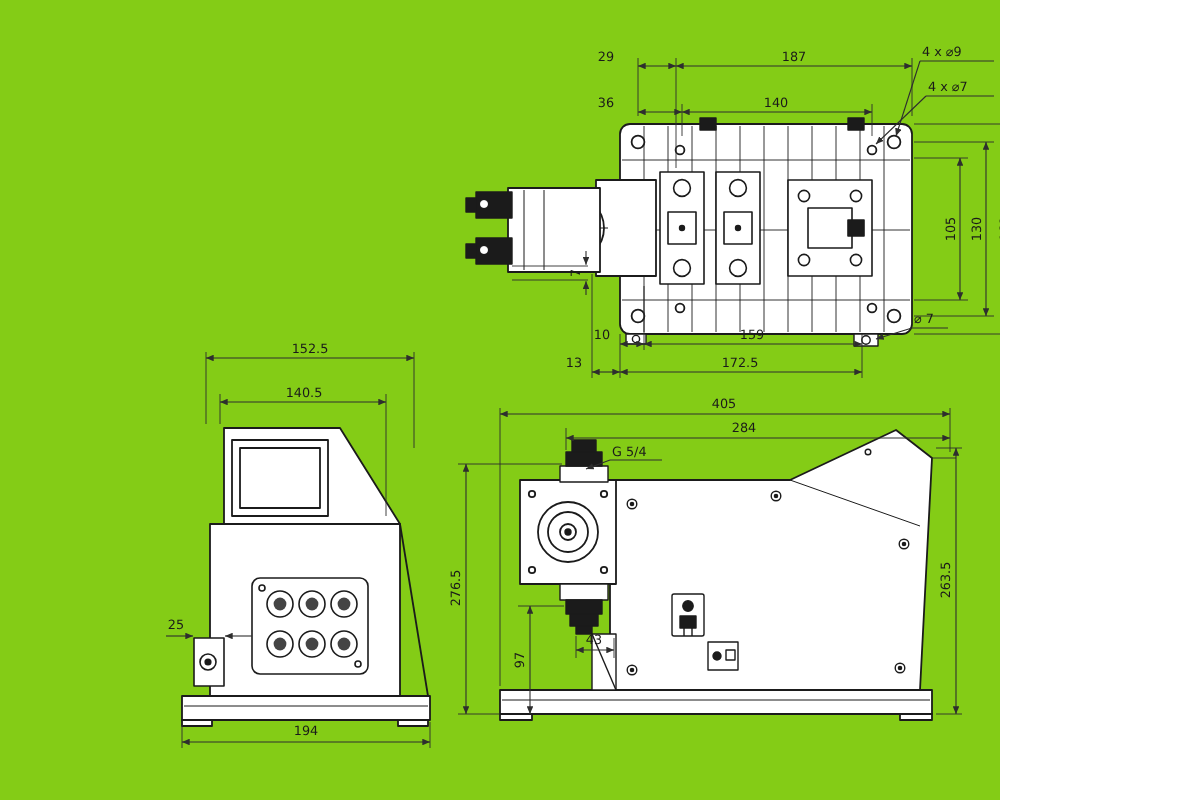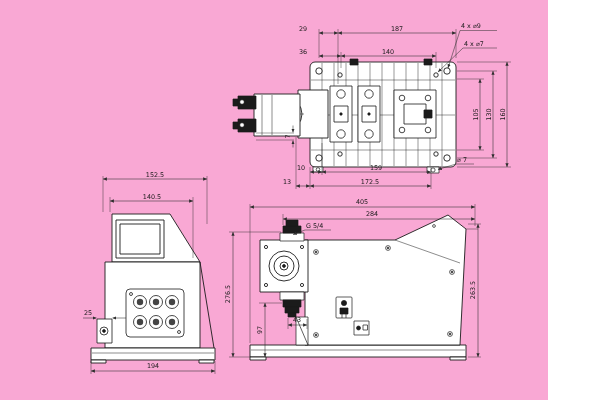--- a/index.html
+++ b/index.html
@@ -1,16 +1,16 @@
 <!DOCTYPE html>
 <html><head>
 <meta charset="utf-8">
 <style>
   html,body{margin:0;padding:0;background:#ffffff}
-  .sheet{width:548px;height:400px;background:#f9a8d4;overflow:hidden;font-family:"DejaVu Sans",sans-serif}
+  .sheet{width:500px;height:400px;background:#84cc16;overflow:hidden;font-family:"DejaVu Sans",sans-serif}
   svg text{font-family:"DejaVu Sans",sans-serif;font-size:6.4px;fill:#1a1a1a;stroke:none}
   .ext{stroke-width:.45;fill:none}
   .dim{stroke-width:.55;fill:none;marker-start:url(#ar);marker-end:url(#ar)}
   .ldr{stroke-width:.55;fill:none;marker-end:url(#ar)}
   .thin{stroke-width:.5;fill:none}
 </style>
 </head>
 <body>
 
 <div class="sheet">

